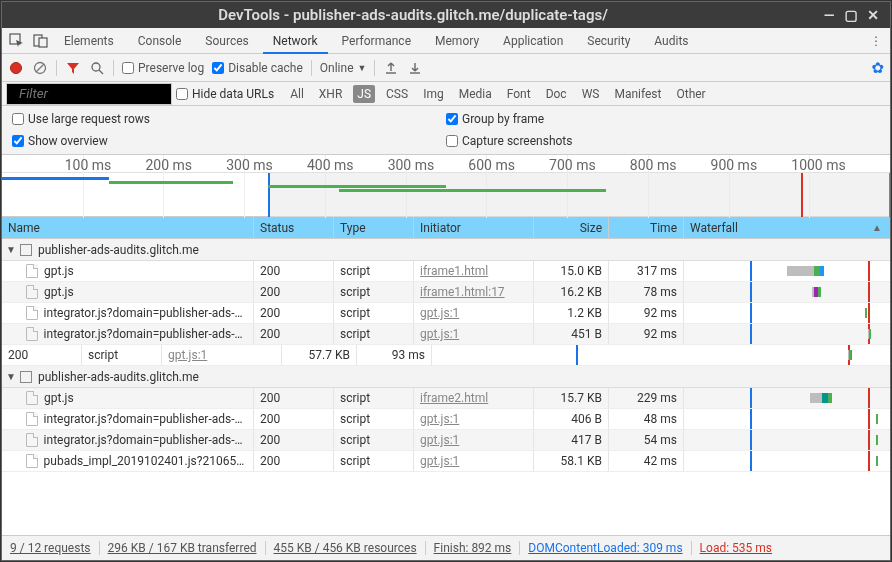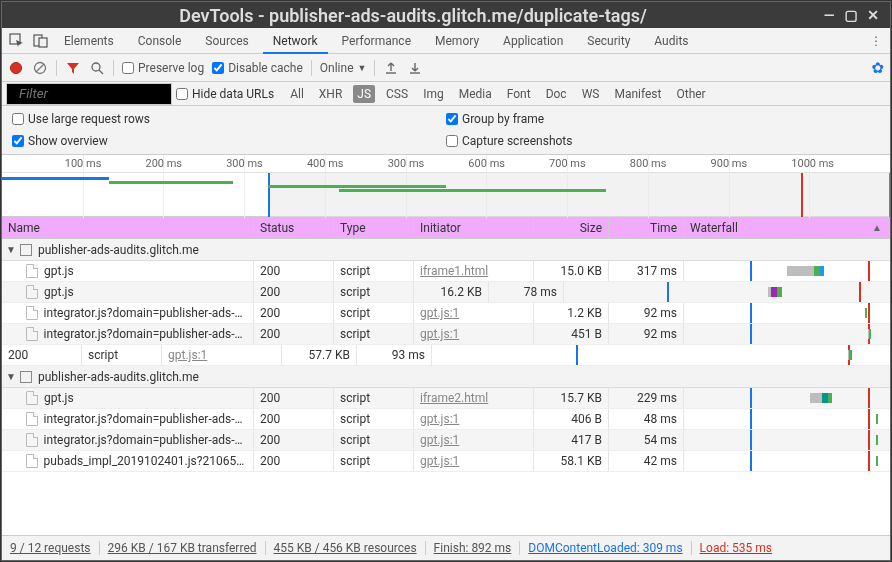--- a/index.html
+++ b/index.html
@@ -1,19 +1,19 @@
 <!DOCTYPE html>
 <html><head>
 <meta charset="utf-8">
 <style>
   * { box-sizing: border-box; margin: 0; padding: 0; font-family: -apple-system, BlinkMacSystemFont, "Segoe UI", Roboto, sans-serif; }
   body { width: 892px; height: 562px; background: #333; overflow: hidden; font-size: 12px; color: #333; }
   .window { width: 890px; height: 560px; margin: 1px; background: #f3f3f3; border: 1px solid #666; display: flex; flex-direction: column; }
   .titlebar { background: #3b3b3b; color: #ddd; height: 26px; display: flex; align-items: center; padding: 0 6px; font-weight: 600; }
-  .titlebar .title { flex: 1; text-align: center; font-size: 18px; }
+  .titlebar .title { flex: 1; text-align: center; font-size: 15px; }
   .titlebar .winbtn { width: 22px; text-align: center; font-size: 14px; cursor: pointer; color: #ddd; }
   .tabs { height: 26px; background: #f3f3f3; border-bottom: 1px solid #ccc; display: flex; align-items: stretch; padding: 0 2px; }
   .tabicon { width: 24px; display: flex; align-items: center; justify-content: center; color: #555; }
   .tab { padding: 0 12px; display: flex; align-items: center; color: #555; cursor: pointer; position: relative; }
   .tab.selected { color: #333; }
   .tab.selected::after { content: ""; position: absolute; bottom: -1px; left: 2px; right: 2px; height: 2px; background: #1a73e8; }
   .tabs .spacer { flex: 1; }
   .toolbar { height: 28px; background: #f3f3f3; border-bottom: 1px solid #ccc; display: flex; align-items: center; padding: 0 6px; gap: 8px; color: #555; }
   .toolbar .sep { width: 1px; height: 16px; background: #ccc; }
   .record-dot { width: 12px; height: 12px; border-radius: 50%; background: #d93025; border: 1px solid #a52714; }
@@ -28,31 +28,31 @@
   .filterrow { height: 24px; border-bottom: 1px solid #ccc; display: flex; align-items: center; background: #f3f3f3; }
   .filterrow input.filter { width: 166px; height: 22px; border: 1px solid #ccc; background: #000000; margin: 0 4px 0 4px; padding: 0 12px; font-style: italic; color: #888; }
   .filterrow .ftypes { display: flex; align-items: center; gap: 7px; padding-left: 4px; }
   .filterrow .type { cursor: pointer; color: #555; padding: 2px 4px; border-radius: 2px; }
   .filterrow .type.sel { background: #888; color: #fff; }
 
   .optsrow { background: #f3f3f3; border-bottom: 1px solid #ccc; padding: 6px 10px; display: grid; grid-template-columns: 1fr 1fr; row-gap: 8px; }
   .optsrow .chk { color: #333; }
 
   .timeline { height: 62px; background: #fff; border-bottom: 1px solid #ccc; position: relative; }
-  .timeline .ticks { height: 18px; border-bottom: 1px solid #e0e0e0; position: relative; font-size: 11px; color: #666; }
+  .timeline .ticks { height: 18px; border-bottom: 1px solid #e0e0e0; position: relative; font-size: 14px; color: #666; }
   .timeline .ticks .tick { position: absolute; top: 2px; }
   .timeline .ticks .tickline { position: absolute; top: 0; bottom: -46px; width: 1px; background: #eee; }
   .timeline .body { position: relative; height: 44px; }
   .timeline .sel-region { position: absolute; top: 0; bottom: 0; background: rgba(230,230,230,0.5); border-left: 1px solid #39f; border-right: 1px solid #39f; }
   .timeline .bar { position: absolute; height: 3px; }
   .timeline .dcl-line { position: absolute; top: 0; bottom: 0; width: 2px; background: #1a73e8; }
   .timeline .load-line { position: absolute; top: 0; bottom: 0; width: 2px; background: #d93025; }
 
   .grid { flex: 1; background: #fff; overflow: hidden; border-bottom: 1px solid #ccc; }
-  .grid-header { display: flex; height: 22px; border-bottom: 1px solid #ccc; background: #f0abfc; font-weight: 400; color: #333; }
+  .grid-header { display: flex; height: 22px; border-bottom: 1px solid #ccc; background: #7dd3fc; font-weight: 400; color: #333; }
   .grid-header .cell { padding: 4px 6px; border-right: 1px solid #ccc; display: flex; align-items: center; }
   .grid-header .cell:last-child { border-right: none; position: relative; }
   .sort-arrow { position: absolute; right: 8px; color: #666; font-size: 10px; }
   .col-name { width: 252px; }
   .col-status { width: 80px; }
   .col-type { width: 80px; }
   .col-init { width: 120px; }
   .col-size { width: 75px; text-align: right; justify-content: flex-end; }
   .col-time { width: 75px; text-align: right; justify-content: flex-end; }
   .col-wf { flex: 1; position: relative; }
@@ -296,20 +296,23 @@
             </div>
           </div>
         </div>
         <div class="grow odd">
           <div class="cell col-name">
             <span class="fileicon"></span>
             <span style="overflow:hidden;text-overflow:ellipsis">gpt.js</span>
           </div>
           <div class="cell col-status">200</div>
           <div class="cell col-type">script</div>
+          <div class="cell col-init">
+            <span class="initlink">iframe1.html:17</span>
+          </div>
           <div class="cell col-size">16.2 KB</div>
           <div class="cell col-time">78 ms</div>
           <div class="cell col-wf">
             <div class="wf-inner">
               <div class="wf-dcl"></div>
               <div class="wf-load"></div>
               <div class="wfbar" style="left:63%;right:0">
                 <span class="wait" style="left:0;width:3%"></span>
                 <span class="dl c-purple" style="left:3%;width:5%"></span>
                 <span class="dl c-green" style="left:8%;width:4%"></span>

